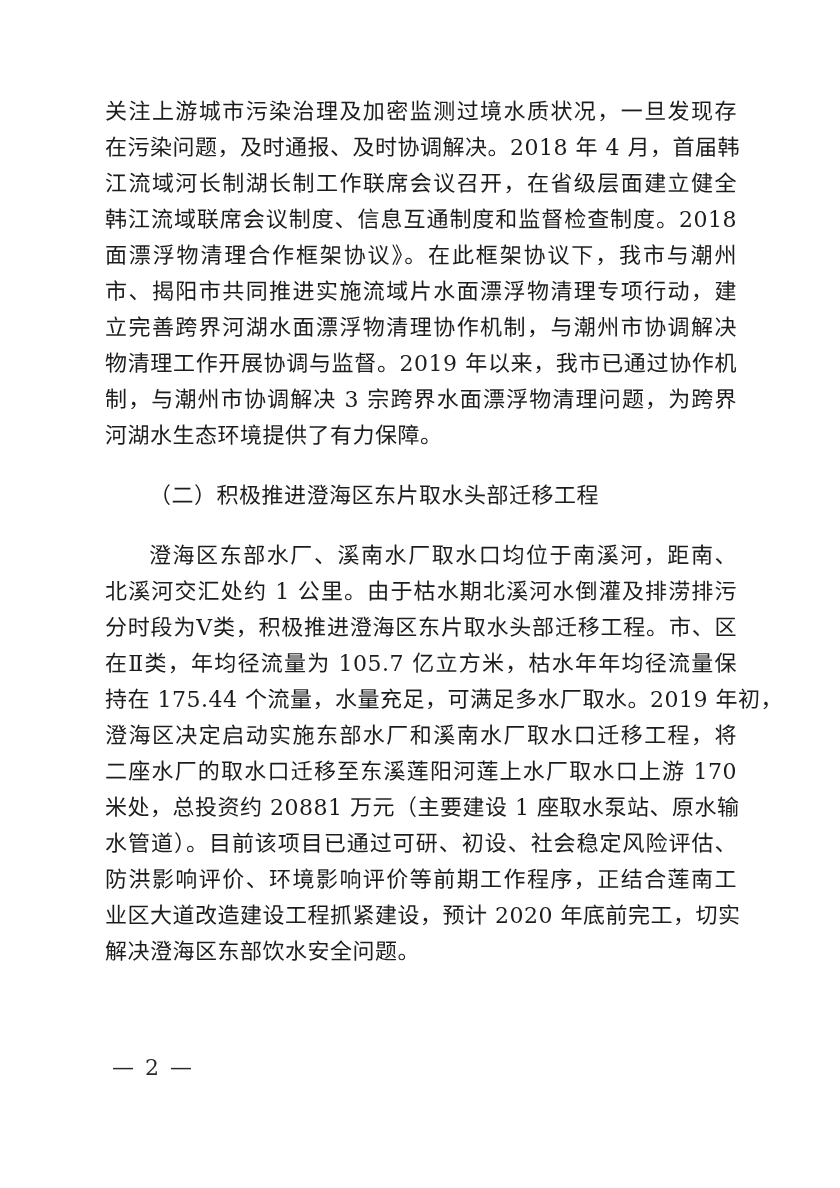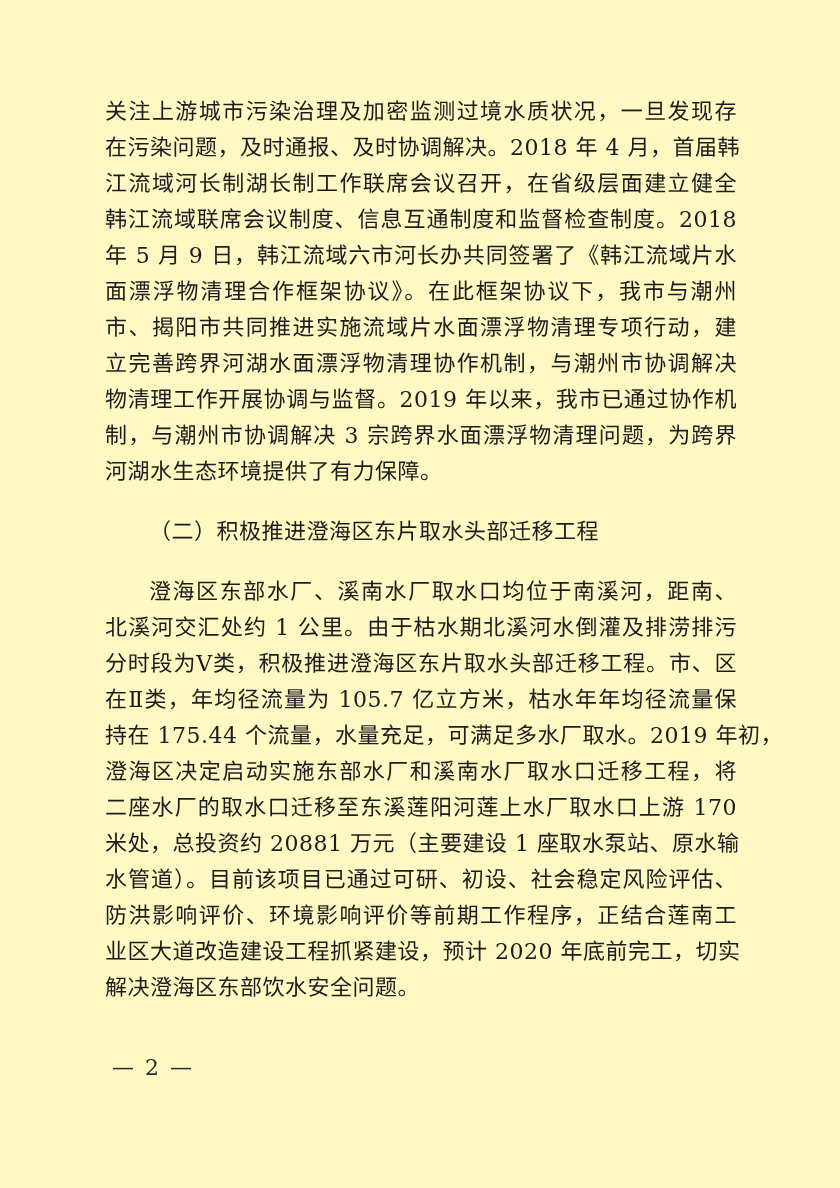--- a/index.html
+++ b/index.html
@@ -5,21 +5,21 @@
   html, body {
     margin: 0;
     padding: 0;
     background: #e8e8e8;
   }
   .page {
     position: relative;
     width: 840px;
     height: 1188px;
     margin: 0 auto;
-    background: #fef9c3;
+    background: #ffffff;
     color: #1c1c1c;
     font-family: "DejaVu Serif", "Liberation Serif", serif;
     overflow: hidden;
   }
   .content {
     position: absolute;
     left: 105px;
     top: 94px;
     width: 632px;
   }
@@ -53,21 +53,20 @@
 </style>
 </head>
 <body>
 
 <div class="page">
   <div class="content">
     <div class="line">关注上游城市污染治理及加密监测过境水质状况，一旦发现存</div>
     <div class="line">在污染问题，及时通报、及时协调解决。2018 年 4 月，首届韩</div>
     <div class="line">江流域河长制湖长制工作联席会议召开，在省级层面建立健全</div>
     <div class="line">韩江流域联席会议制度、信息互通制度和监督检查制度。2018</div>
-    <div class="line">年 5 月 9 日，韩江流域六市河长办共同签署了《韩江流域片水</div>
     <div class="line">面漂浮物清理合作框架协议》。在此框架协议下，我市与潮州</div>
     <div class="line">市、揭阳市共同推进实施流域片水面漂浮物清理专项行动，建</div>
     <div class="line">立完善跨界河湖水面漂浮物清理协作机制，与潮州市协调解决</div>
     <div class="line">物清理工作开展协调与监督。2019 年以来，我市已通过协作机</div>
     <div class="line">制，与潮州市协调解决 3 宗跨界水面漂浮物清理问题，为跨界</div>
     <div class="line end">河湖水生态环境提供了有力保障。</div>
     <div class="line end indent">（二）积极推进澄海区东片取水头部迁移工程</div>
     <div class="line indent">澄海区东部水厂、溪南水厂取水口均位于南溪河，距南、</div>
     <div class="line">北溪河交汇处约 1 公里。由于枯水期北溪河水倒灌及排涝排污</div>
     <div class="line">分时段为Ⅴ类，积极推进澄海区东片取水头部迁移工程。市、区</div>

